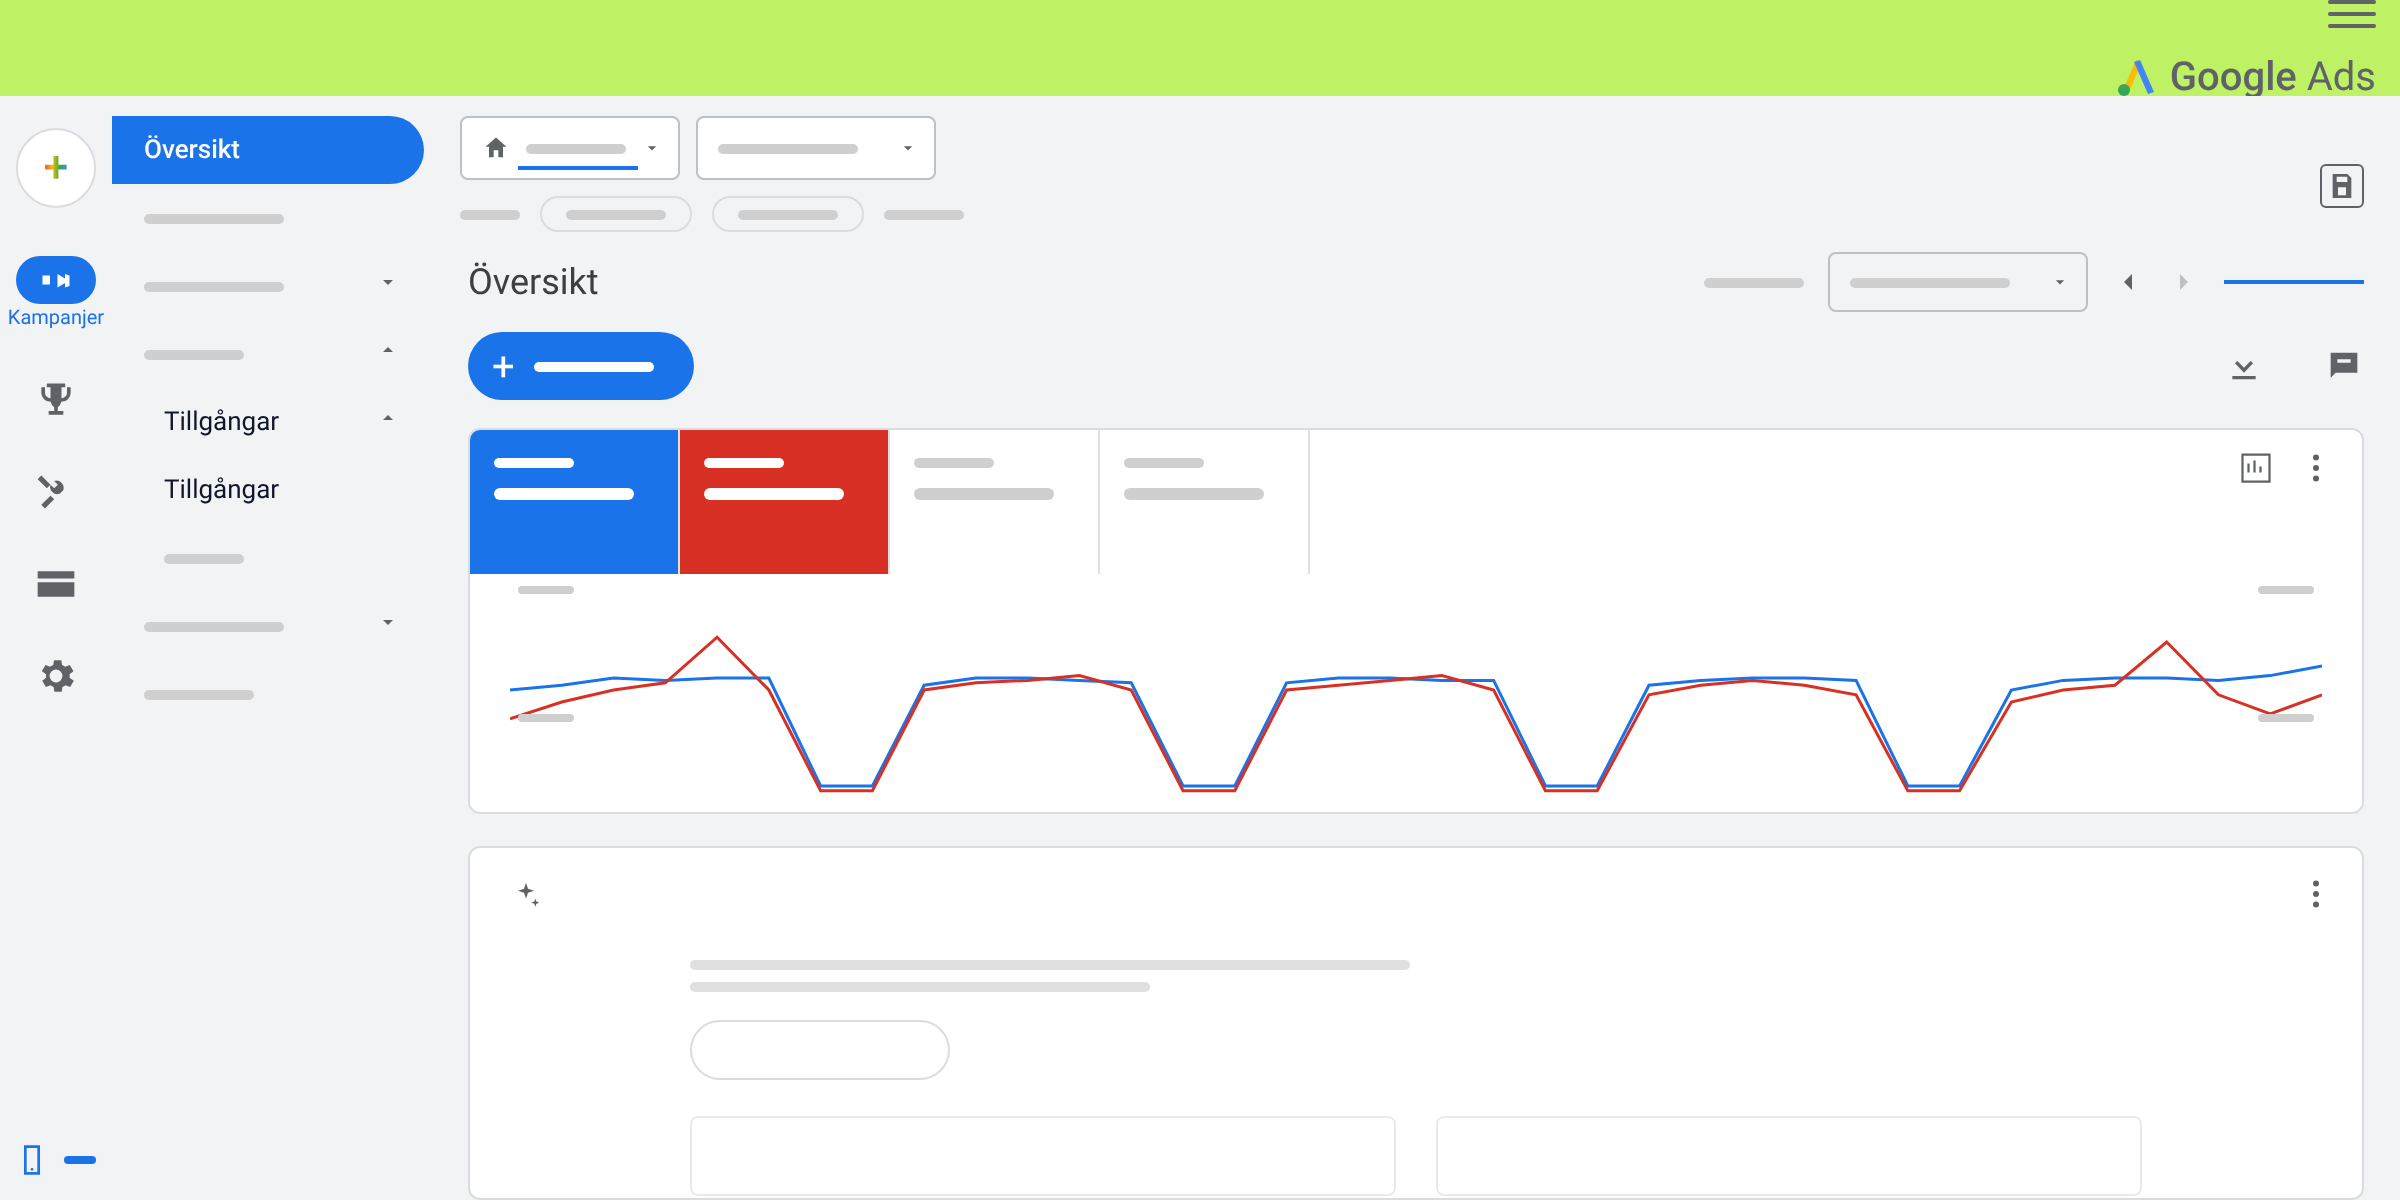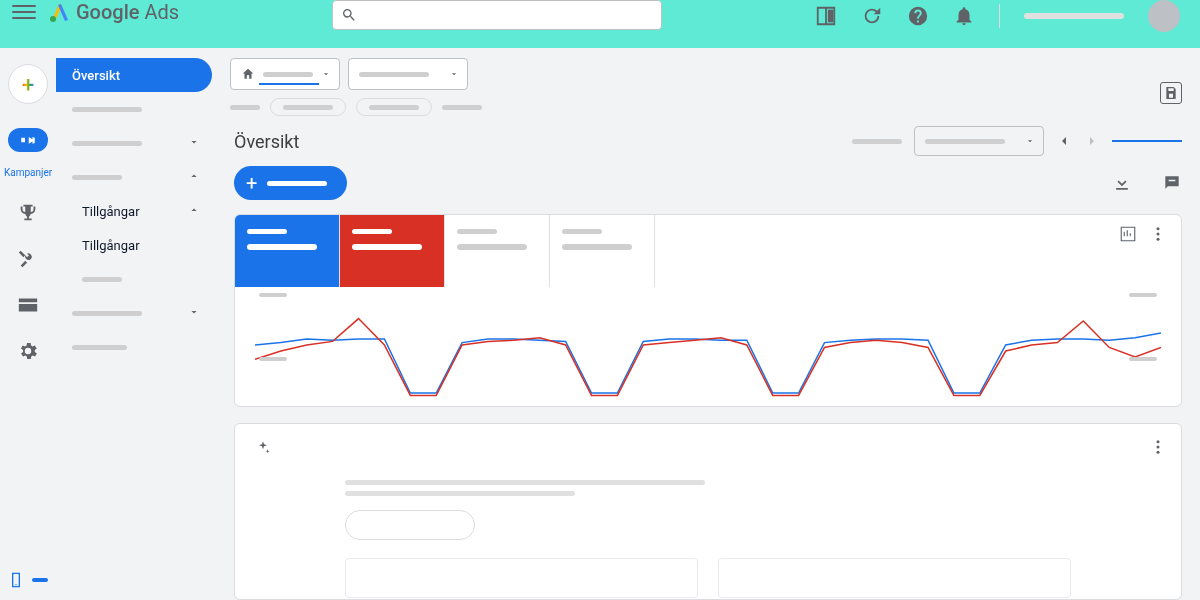--- a/index.html
+++ b/index.html
@@ -1,38 +1,38 @@
 <!DOCTYPE html>
 <html><head>
 <meta charset="utf-8">
 <style>
 *{box-sizing:border-box;margin:0;padding:0;font-family:Roboto,Arial,sans-serif;}
 body{background:#f1f3f4;overflow:hidden;width:1200px;height:600px;position:relative;color:#3c4043;}
-.topbar{height:48px;background:#5eead4;display:flex;align-items:flex-start;padding:0 12px;gap:12px;}
+.topbar{height:48px;background:#bef264;display:flex;align-items:flex-end;padding:0 12px;gap:12px;flex-direction:column;}
 .hamburger{width:24px;height:24px;display:flex;flex-direction:column;justify-content:center;gap:4px;cursor:pointer;}
 .hamburger span{height:2px;background:#5f6368;border-radius:1px;}
 .glogo{display:flex;align-items:center;gap:4px;}
 .glogo svg{width:24px;height:24px;}
 .glogo-text{font-size:20px;}
 .glogo-text .g1{color:#5f6368;font-weight:500;}
 .glogo-text .g2{color:#5f6368;}
 .search-wrap{flex:1;display:flex;justify-content:center;}
 .search{width:330px;height:30px;border:1px solid #bdc1c6;border-radius:4px;display:flex;align-items:center;padding:0 8px;background:#fff;}
 .search svg{width:16px;height:16px;fill:#5f6368;}
 .search input{border:none;outline:none;flex:1;font-size:13px;margin-left:8px;}
 .top-icons{display:flex;align-items:center;gap:24px;margin-right:8px;}
 .top-icons .icn{width:22px;height:22px;fill:#5f6368;cursor:pointer;}
 .divider-v{width:1px;height:24px;background:#dadce0;}
 .acct-ph{width:100px;height:6px;background:#e0e0e0;border-radius:3px;}
 .avatar{width:32px;height:32px;border-radius:50%;background:#bdc1c6;}
 .app{display:flex;height:552px;}
 .rail{width:56px;background:#f1f3f4;display:flex;flex-direction:column;align-items:center;padding-top:16px;gap:24px;position:relative;}
 .rail .circ{width:40px;height:40px;border-radius:50%;border:1px solid #dadce0;background:#fff;display:flex;align-items:center;justify-content:center;}
 .rail .plus{font-size:22px;font-weight:500;}
-.rail .rail-btn{width:40px;display:flex;flex-direction:column;align-items:center;gap:15px;}
+.rail .rail-btn{width:40px;display:flex;flex-direction:column;align-items:center;gap:2px;}
 .rail .rail-btn.active .pill{background:#1a73e8;}
 .rail .pill{width:40px;height:24px;border-radius:12px;display:flex;align-items:center;justify-content:center;}
 .rail .pill svg{width:18px;height:18px;fill:#fff;}
 .rail .lbl{font-size:10px;color:#1a73e8;}
 .rail .ricn{width:22px;height:22px;fill:#5f6368;cursor:pointer;}
 .rail-bottom{position:absolute;bottom:12px;left:0;right:0;display:flex;align-items:center;gap:8px;padding:0 8px;}
 .rail-bottom svg{width:16px;height:16px;fill:#1a73e8;}
 .rail-bottom .ln{flex:1;height:4px;background:#1a73e8;border-radius:2px;}
 .side{width:160px;background:#f1f3f4;padding-top:10px;display:flex;flex-direction:column;}
 .side-item{height:34px;display:flex;align-items:center;padding:0 16px;font-size:13px;color:#0f172a;border-radius:0 20px 20px 0;margin-right:4px;position:relative;cursor:pointer;}

